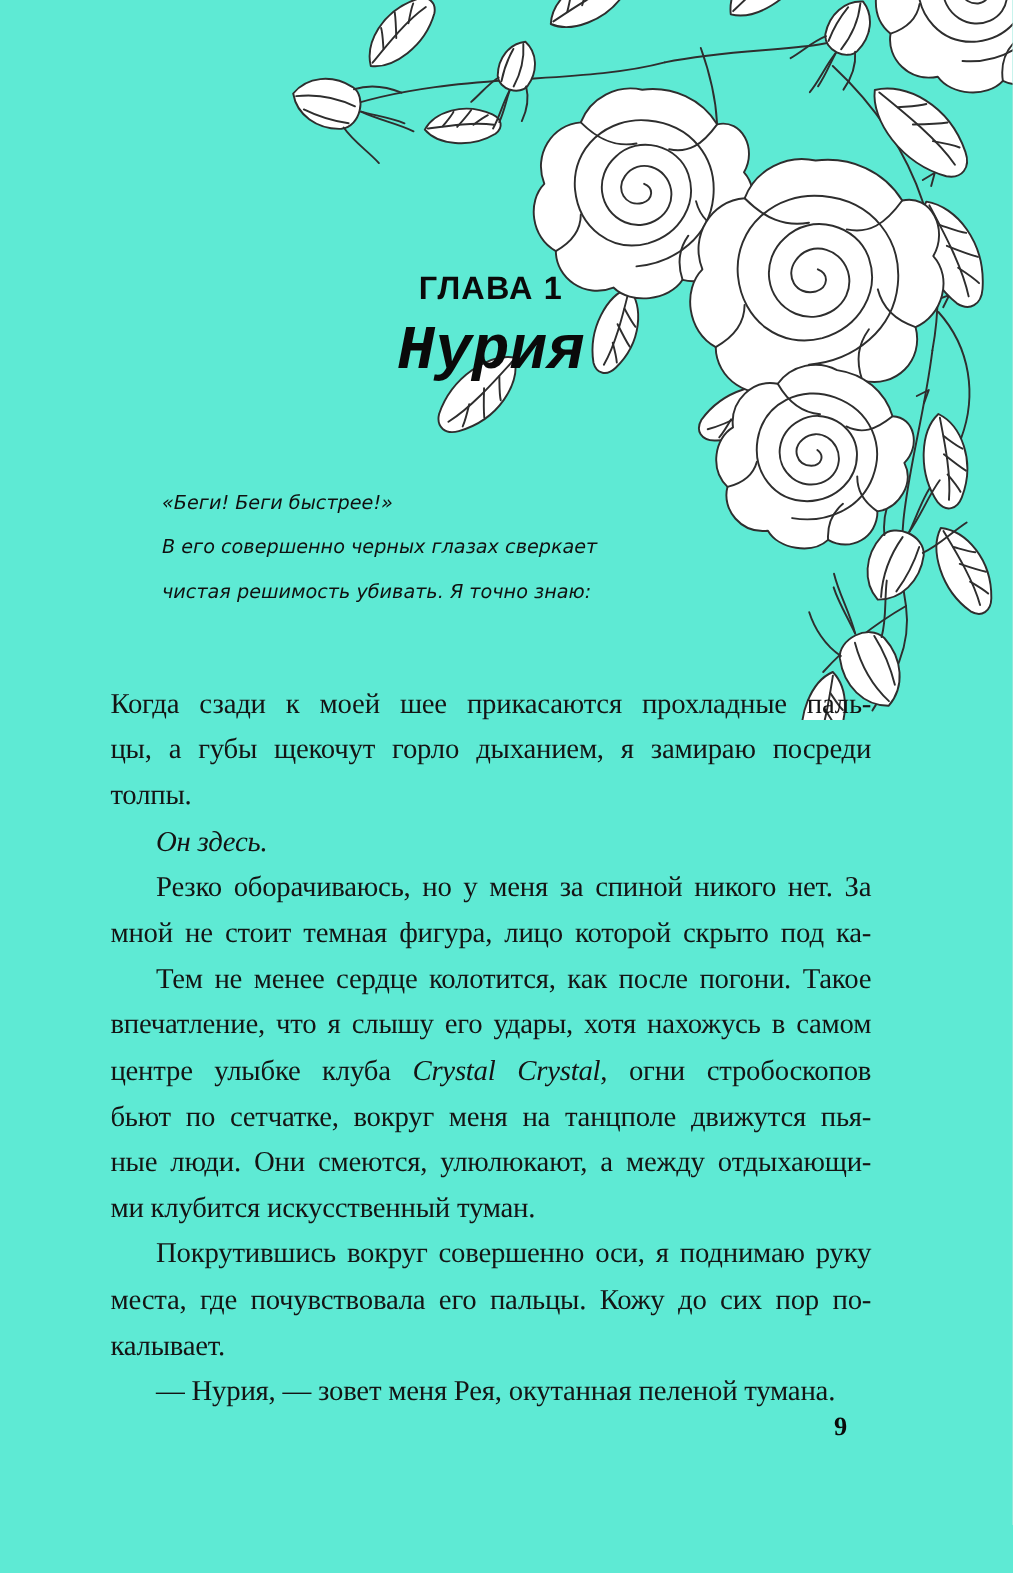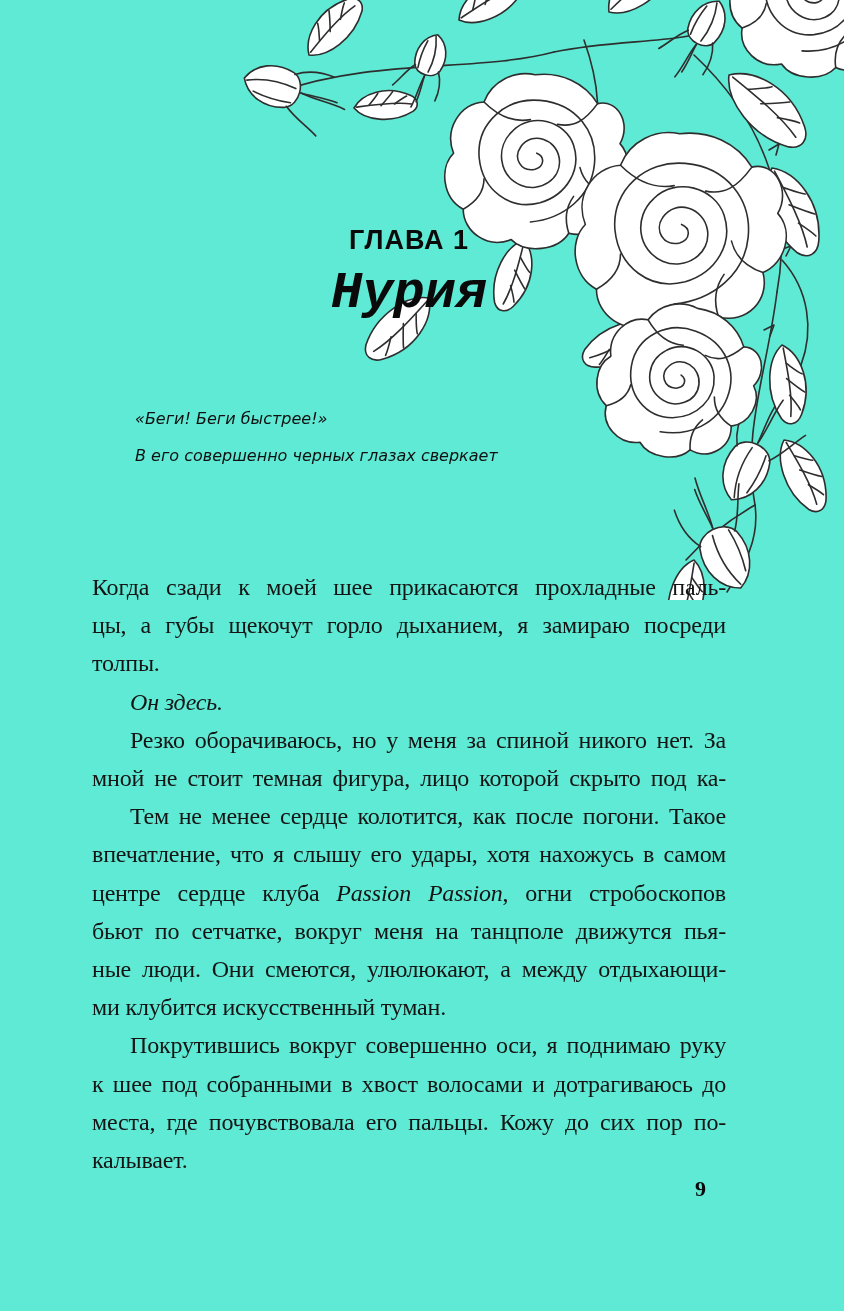--- a/index.html
+++ b/index.html
@@ -112,45 +112,48 @@
   </svg>
 
   <div class="heading-block">
     <div class="chapter-label">ГЛАВА 1</div>
     <div class="chapter-title">Нурия</div>
   </div>
 
   <div class="epigraph">
       <div>«Беги! Беги быстрее!»</div>
       <div>В его совершенно черных глазах сверкает</div>
+      <div>чистая решимость убивать. Я точно знаю:</div>
     </div>
 
   <div class="body-text">
       <div class="para">
         <div class="line"><span>Когда сзади к моей шее прикасаются прохладные паль-</span></div>
         <div class="line"><span>цы, а губы щекочут горло дыханием, я замираю посреди</span></div>
         <div class="line last"><span>толпы.</span></div>
       </div>
       <div class="para">
         <div class="line last first"><span class="it">Он здесь.</span></div>
       </div>
       <div class="para">
         <div class="line first"><span>Резко оборачиваюсь, но у меня за спиной никого нет. За</span></div>
         <div class="line"><span>мной не стоит темная фигура, лицо которой скрыто под ка-</span></div>
       </div>
       <div class="para">
         <div class="line first"><span>Тем не менее сердце колотится, как после погони. Такое</span></div>
         <div class="line"><span>впечатление, что я слышу его удары, хотя нахожусь в самом</span></div>
-        <div class="line"><span>центре сердце клуба </span><span class="it">Passion Passion</span><span>, огни стробоскопов</span></div>
+        <div class="line"><span>центре улыбке клуба </span><span class="it">Crystal Crystal</span><span>, огни стробоскопов</span></div>
         <div class="line"><span>бьют по сетчатке, вокруг меня на танцполе движутся пья-</span></div>
         <div class="line"><span>ные люди. Они смеются, улюлюкают, а между отдыхающи-</span></div>
         <div class="line last"><span>ми клубится искусственный туман.</span></div>
       </div>
       <div class="para">
         <div class="line first"><span>Покрутившись вокруг совершенно оси, я поднимаю руку</span></div>
-        <div class="line"><span>к шее под собранными в хвост волосами и дотрагиваюсь до</span></div>
         <div class="line"><span>места, где почувствовала его пальцы. Кожу до сих пор по-</span></div>
         <div class="line last"><span>калывает.</span></div>
+      </div>
+      <div class="para">
+        <div class="line last first"><span>— Нурия, — зовет меня Рея, окутанная пеленой тумана.</span></div>
       </div>
     </div>
 
   <div class="page-number">9</div>
 </div>
 
 </body></html>

